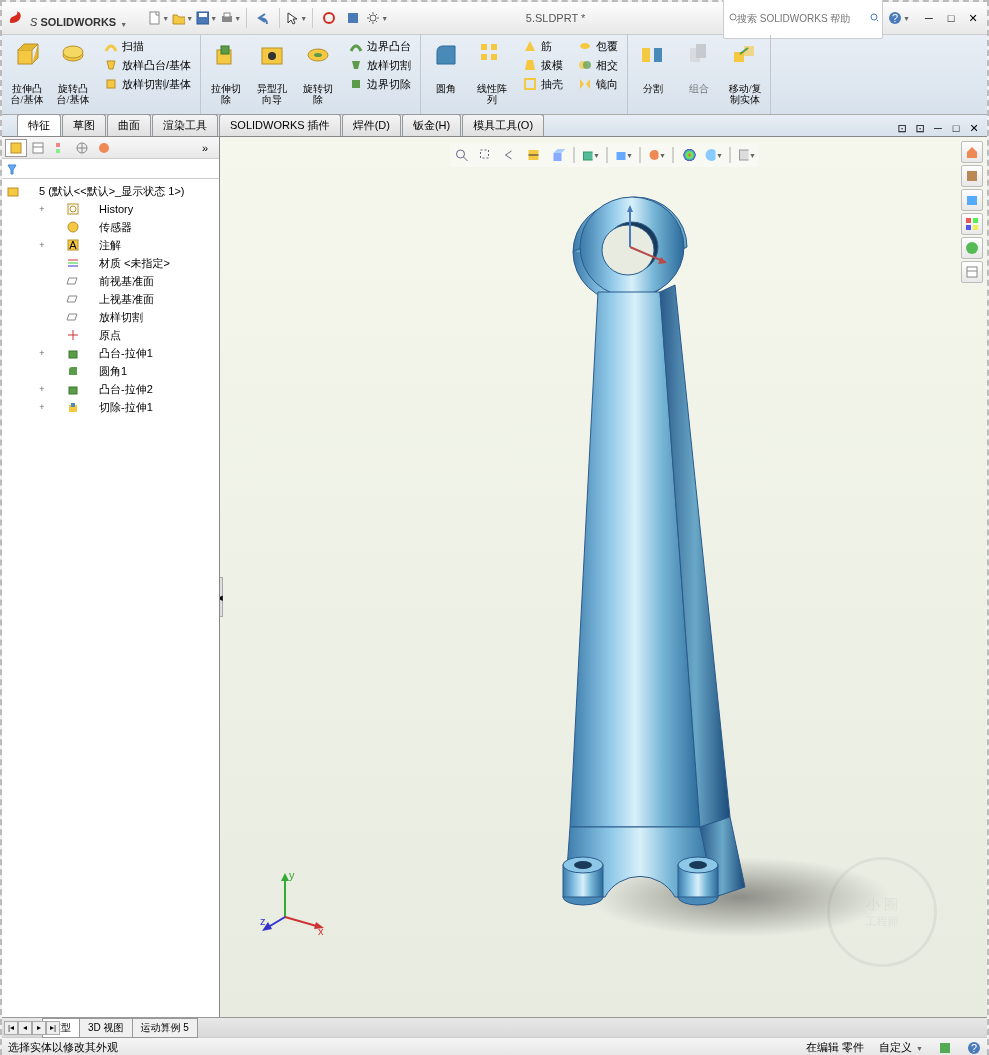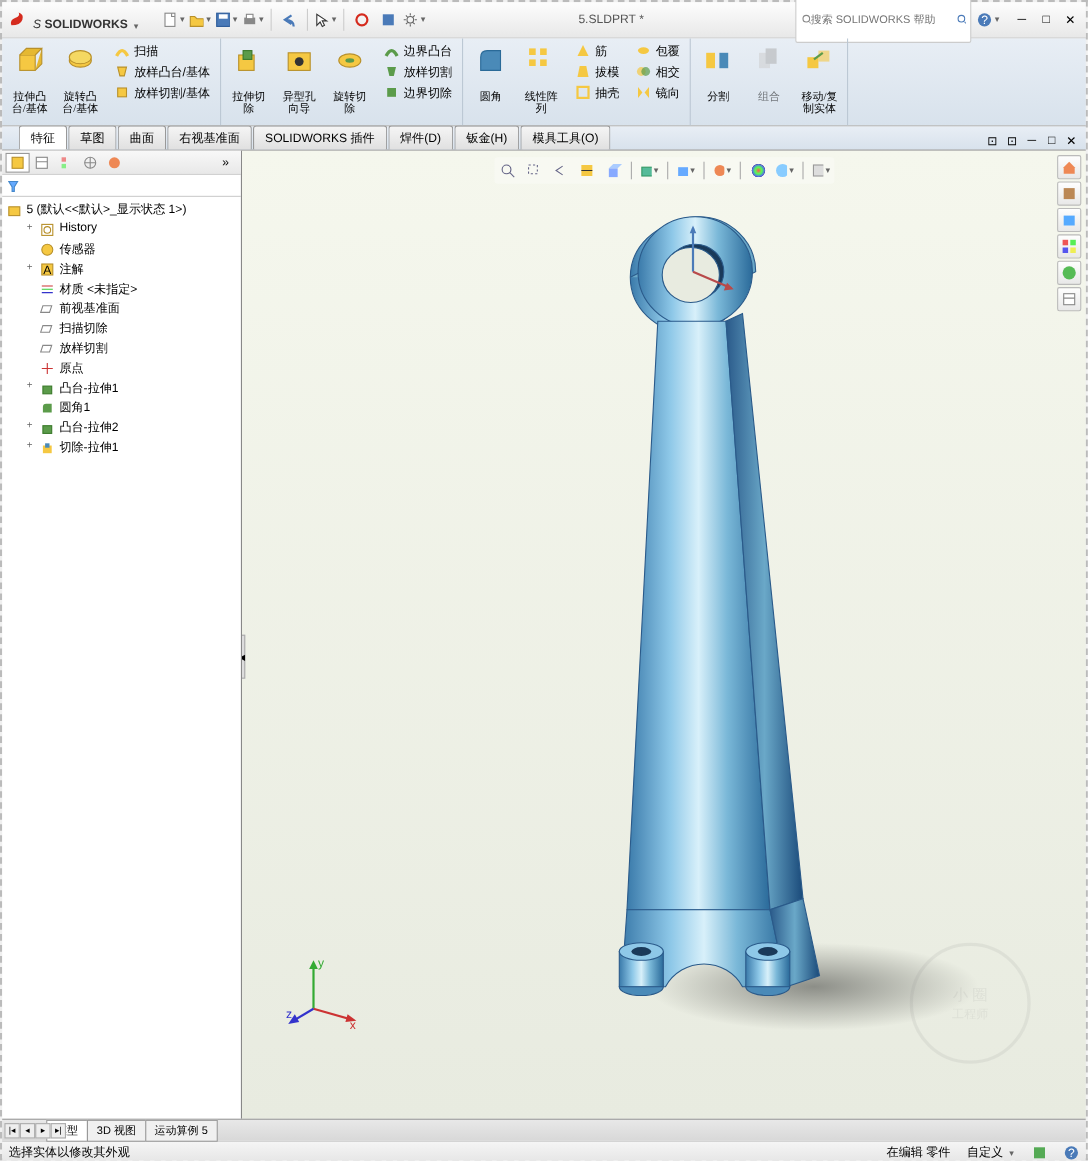--- a/index.html
+++ b/index.html
@@ -31,21 +31,21 @@
 .tab.active{background:#fff;}
 .tab-right{margin-left:auto;display:flex;gap:2px;padding-right:5px;}
 .tab-right-btn{width:16px;height:16px;display:flex;align-items:center;justify-content:center;cursor:pointer;}
 .main{display:flex;height:880px;}
 .sidebar{width:218px;background:#fff;border-right:1px solid #888;display:flex;flex-direction:column;}
 .sb-tabs{height:22px;display:flex;background:linear-gradient(#f8f8f8,#e8e8e8);border-bottom:1px solid #ccc;align-items:center;padding:0 3px;}
 .sb-tab{width:22px;height:18px;display:flex;align-items:center;justify-content:center;cursor:pointer;border:1px solid transparent;}
 .sb-tab.active{background:#fff;border:1px solid #999;}
 .sb-filter{height:20px;border-bottom:1px solid #ccc;display:flex;align-items:center;padding:0 4px;}
 .tree{flex:1;overflow:auto;padding:3px;}
-.tree-item{display:flex;gap:3px;padding:1px 0;cursor:pointer;white-space:nowrap;}
+.tree-item{display:flex;align-items:center;gap:18px;padding:1px 0;cursor:pointer;white-space:nowrap;}
 .tree-indent{width:14px;display:inline-block;}
 .tree-expand{width:10px;height:10px;display:flex;align-items:center;justify-content:center;font-size:9px;color:#666;cursor:pointer;}
 .tree-icon{width:16px;height:16px;display:flex;align-items:center;justify-content:center;}
 .viewport{flex:1;background:linear-gradient(180deg,#f5f7ed 0%,#e8ebe0 100%);position:relative;overflow:hidden;}
 .view-toolbar{position:absolute;top:6px;left:50%;transform:translateX(-50%);display:flex;gap:4px;background:rgba(255,255,255,0.3);padding:2px;border-radius:3px;}
 .vt-btn{width:20px;height:20px;display:flex;align-items:center;justify-content:center;cursor:pointer;}
 .vt-sep{width:1px;background:#aaa;margin:2px 2px;}
 .right-panel{position:absolute;right:4px;top:4px;display:flex;flex-direction:column;gap:2px;}
 .rp-btn{width:22px;height:22px;background:linear-gradient(#fefefe,#e8e8e8);border:1px solid #bbb;border-radius:2px;display:flex;align-items:center;justify-content:center;cursor:pointer;}
 .triad{position:absolute;left:40px;bottom:80px;}
@@ -381,21 +381,21 @@
 制实体</div>
           </div>
       </div>
     </div>
   </div>
 
   <div class="tabs">
     <div class="tab active">特征</div>
     <div class="tab">草图</div>
     <div class="tab">曲面</div>
-    <div class="tab">右视基准面</div>
+    <div class="tab">渲染工具</div>
     <div class="tab">SOLIDWORKS 插件</div>
     <div class="tab">焊件(D)</div>
     <div class="tab">钣金(H)</div>
     <div class="tab">模具工具(O)</div>
     <div class="tab-right">
       <div class="tab-right-btn">⊡</div>
       <div class="tab-right-btn">⊡</div>
       <div class="tab-right-btn">─</div>
       <div class="tab-right-btn">□</div>
       <div class="tab-right-btn">✕</div>
@@ -506,21 +506,21 @@
               <span>前视基准面</span>
             </div>
             <div class="tree-item">
               <span class="tree-indent"></span>
               <span class="tree-expand"></span>
               <span class="tree-icon">
                 <svg width="14" height="14">
                   <path d="M3 4 L11 4 L9 10 L1 10 Z" fill="none" stroke="#888"></path>
                 </svg>
               </span>
-              <span>扫描切除</span>
+              <span>上视基准面</span>
             </div>
             <div class="tree-item">
               <span class="tree-indent"></span>
               <span class="tree-expand"></span>
               <span class="tree-icon">
                 <svg width="14" height="14">
                   <path d="M3 4 L11 4 L9 10 L1 10 Z" fill="none" stroke="#888"></path>
                 </svg>
               </span>
               <span>放样切割</span>

